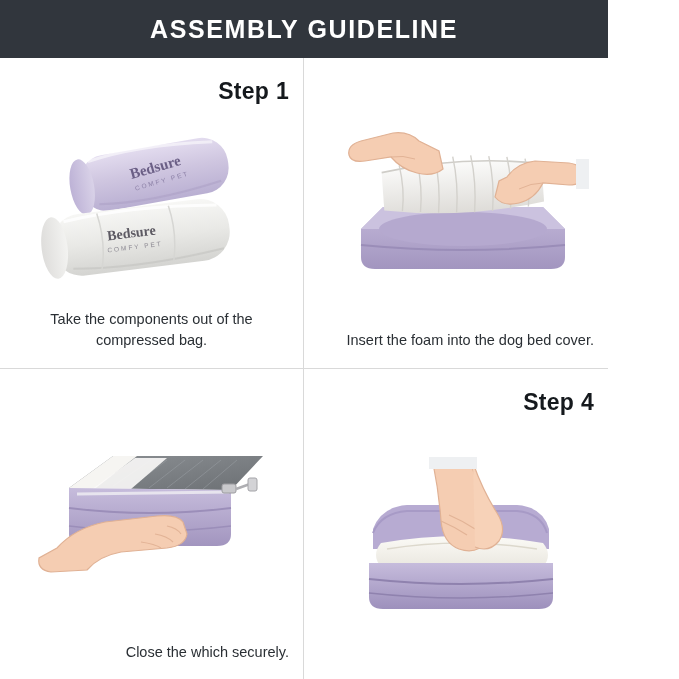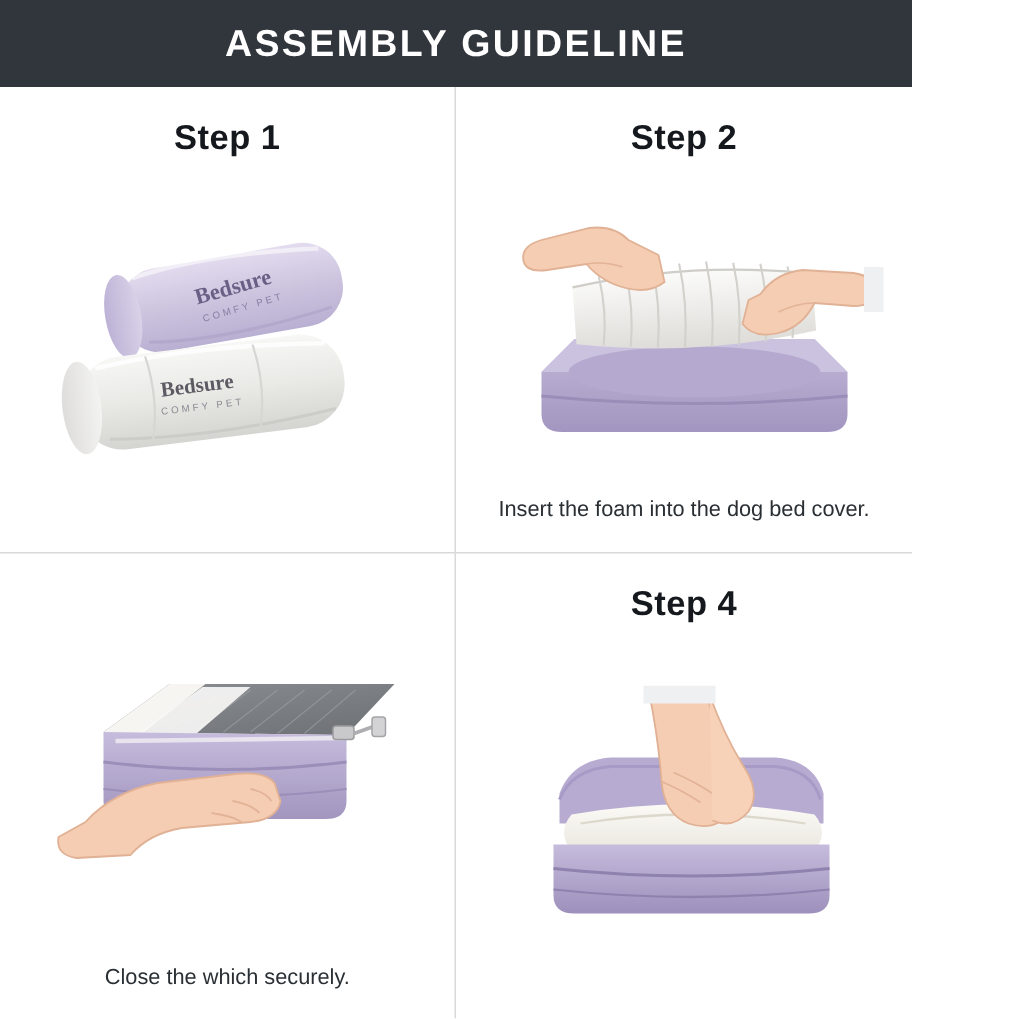--- a/index.html
+++ b/index.html
@@ -42,21 +42,21 @@
     flex: 1 1 auto;
     display: grid;
     grid-template-columns: 1fr 1fr;
     grid-template-rows: 1fr 1fr;
     position: relative;
   }
   .cell {
     position: relative;
     display: flex;
     flex-direction: column;
-    align-items: center;
+    align-items: flex-end;
     padding: 14px 14px 10px 14px;
     box-sizing: border-box;
   }
   .cell.border-right { border-right: 1px solid #d9d9d9; }
   .cell.border-bottom { border-bottom: 1px solid #d9d9d9; }
   .step-title {
     font-size: 23px;
     font-weight: bold;
     color: #15191d;
     margin: 6px 0 4px 0;
@@ -130,24 +130,24 @@
             <ellipse cx="32" cy="117" rx="13" ry="31" fill="url(#capB)"></ellipse>
             <path d="M44 92 Q110 84 198 94" stroke="#ffffff" stroke-opacity="0.8" stroke-width="3" fill="none"></path>
             <path d="M48 140 Q115 148 200 138" stroke="#c3c3c0" stroke-opacity="0.6" stroke-width="2" fill="none"></path>
             <path d="M78 88 Q84 118 76 146" stroke="#d6d6d3" stroke-width="1.5" fill="none"></path>
             <path d="M150 89 Q156 118 148 147" stroke="#d6d6d3" stroke-width="1.5" fill="none"></path>
             <text x="110" y="116" font-family="Liberation Serif, serif" font-size="14" font-weight="bold" fill="#5d5a63" text-anchor="middle">Bedsure</text>
             <text x="112" y="128" font-family="Liberation Sans, sans-serif" font-size="6.5" fill="#8d8a93" letter-spacing="2" text-anchor="middle">COMFY PET</text>
           </g>
         </svg>
       </div>
+      <div class="caption">Take the components out of the compressed bag.</div>
     </div>
 
     <div class="cell border-bottom">
-      <div class="step-title">Step 2</div>
       <div class="illus">
         <svg width="270" height="180" viewBox="0 0 270 180">
           <defs>
             <linearGradient id="bedBody2" x1="0" y1="0" x2="0" y2="1">
               <stop offset="0%" stop-color="#c3b8da"></stop>
               <stop offset="100%" stop-color="#a295bf"></stop>
             </linearGradient>
             <linearGradient id="foam2" x1="0" y1="0" x2="0" y2="1">
               <stop offset="0%" stop-color="#fbfbfa"></stop>
               <stop offset="100%" stop-color="#dedcd8"></stop>

